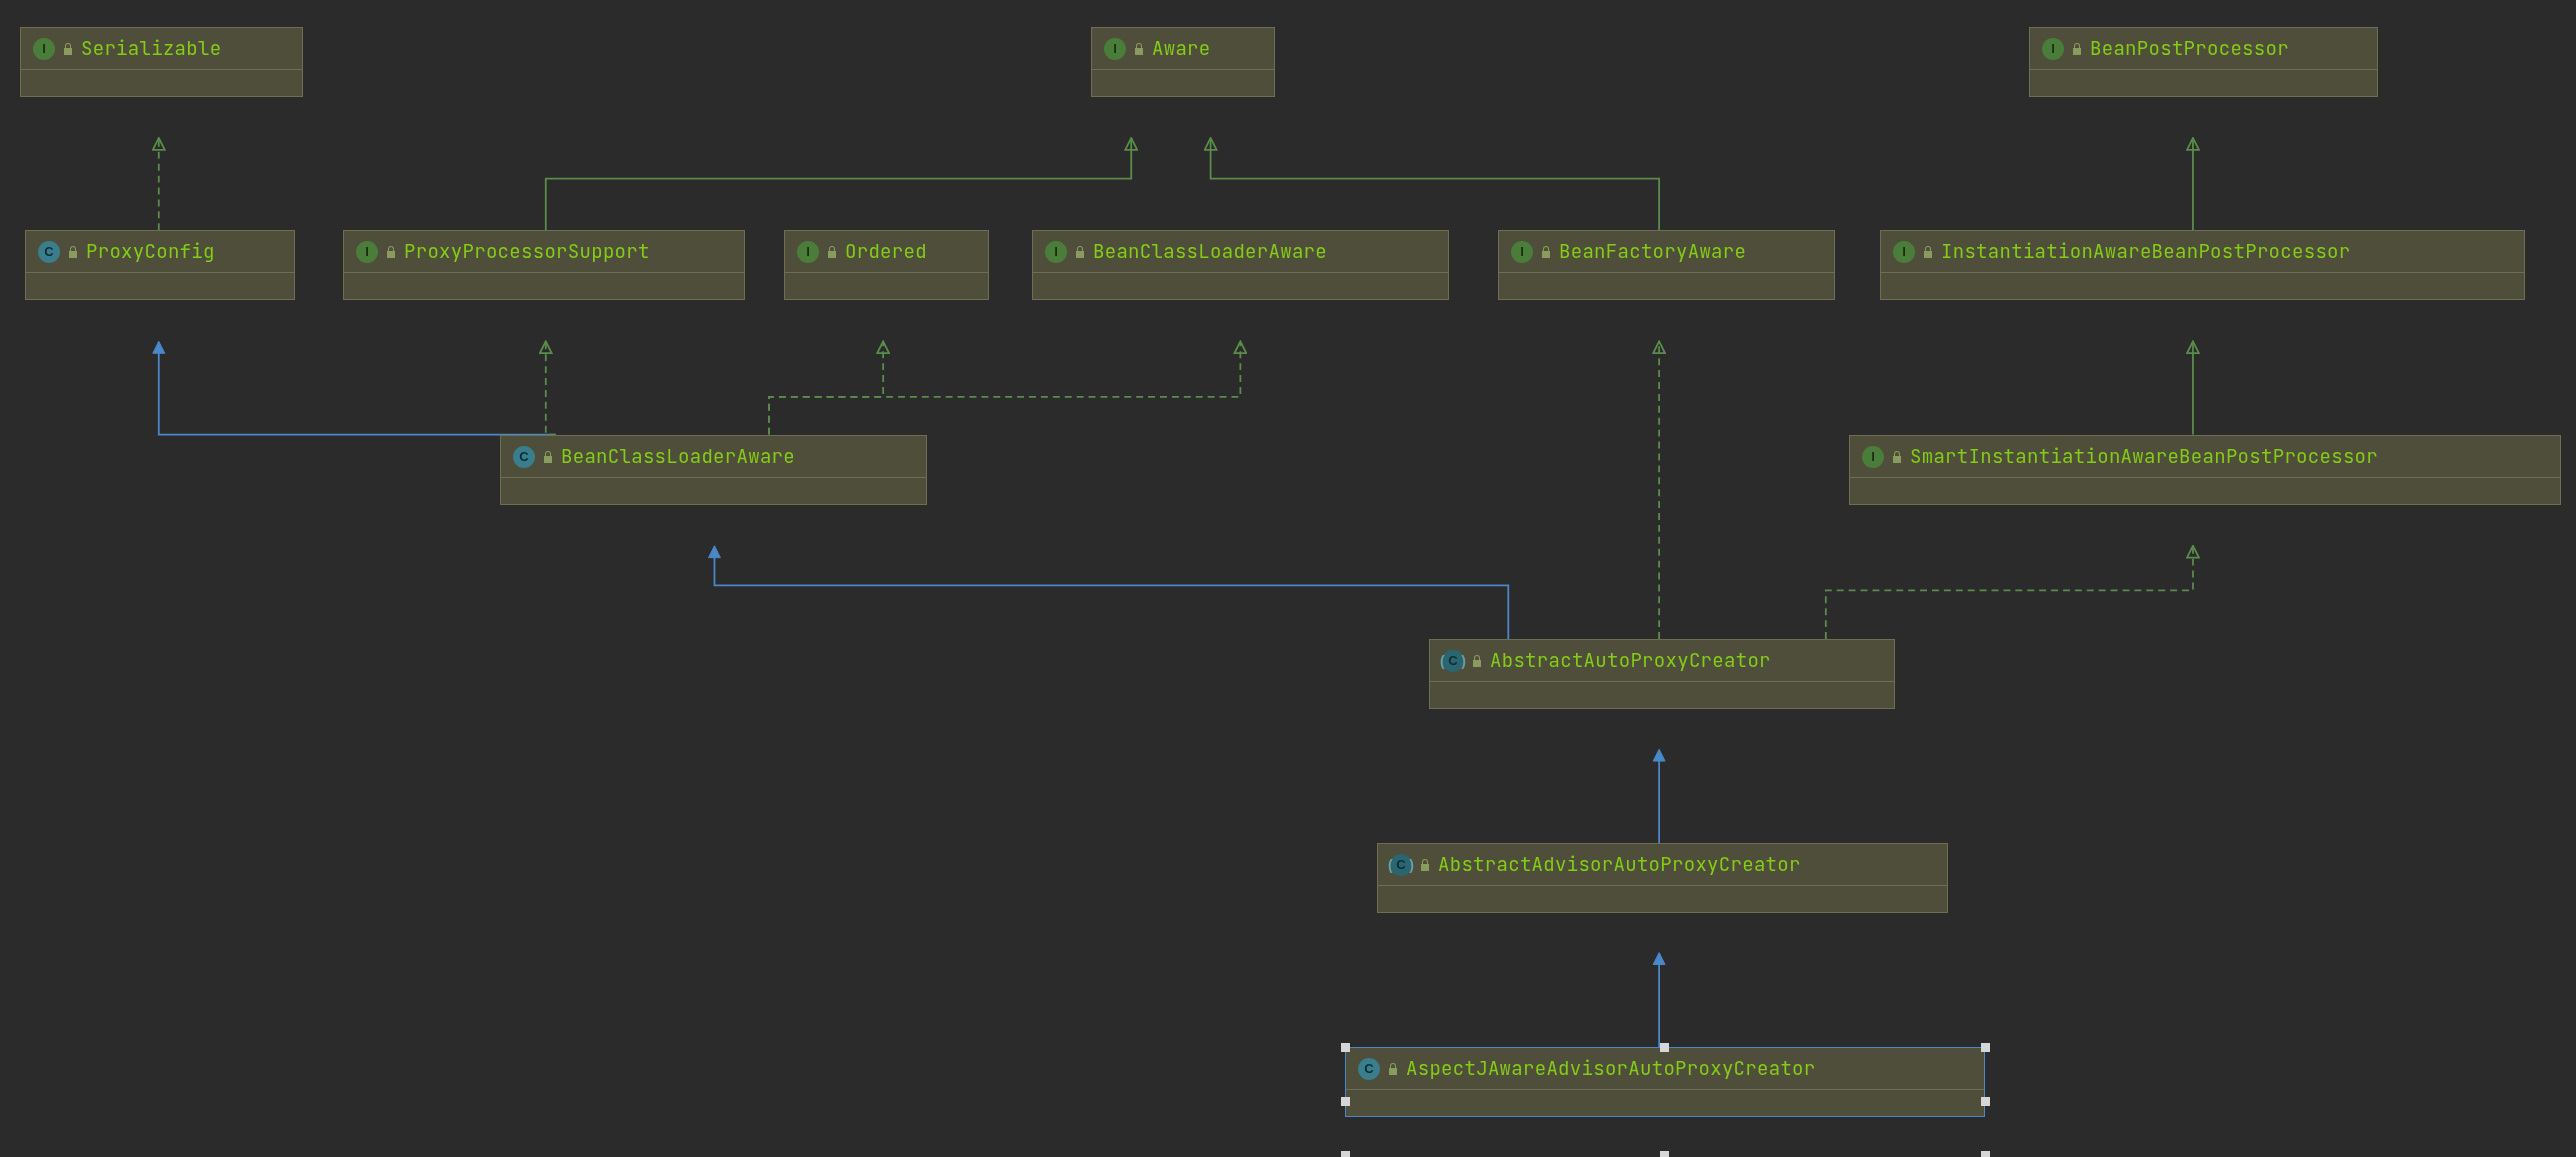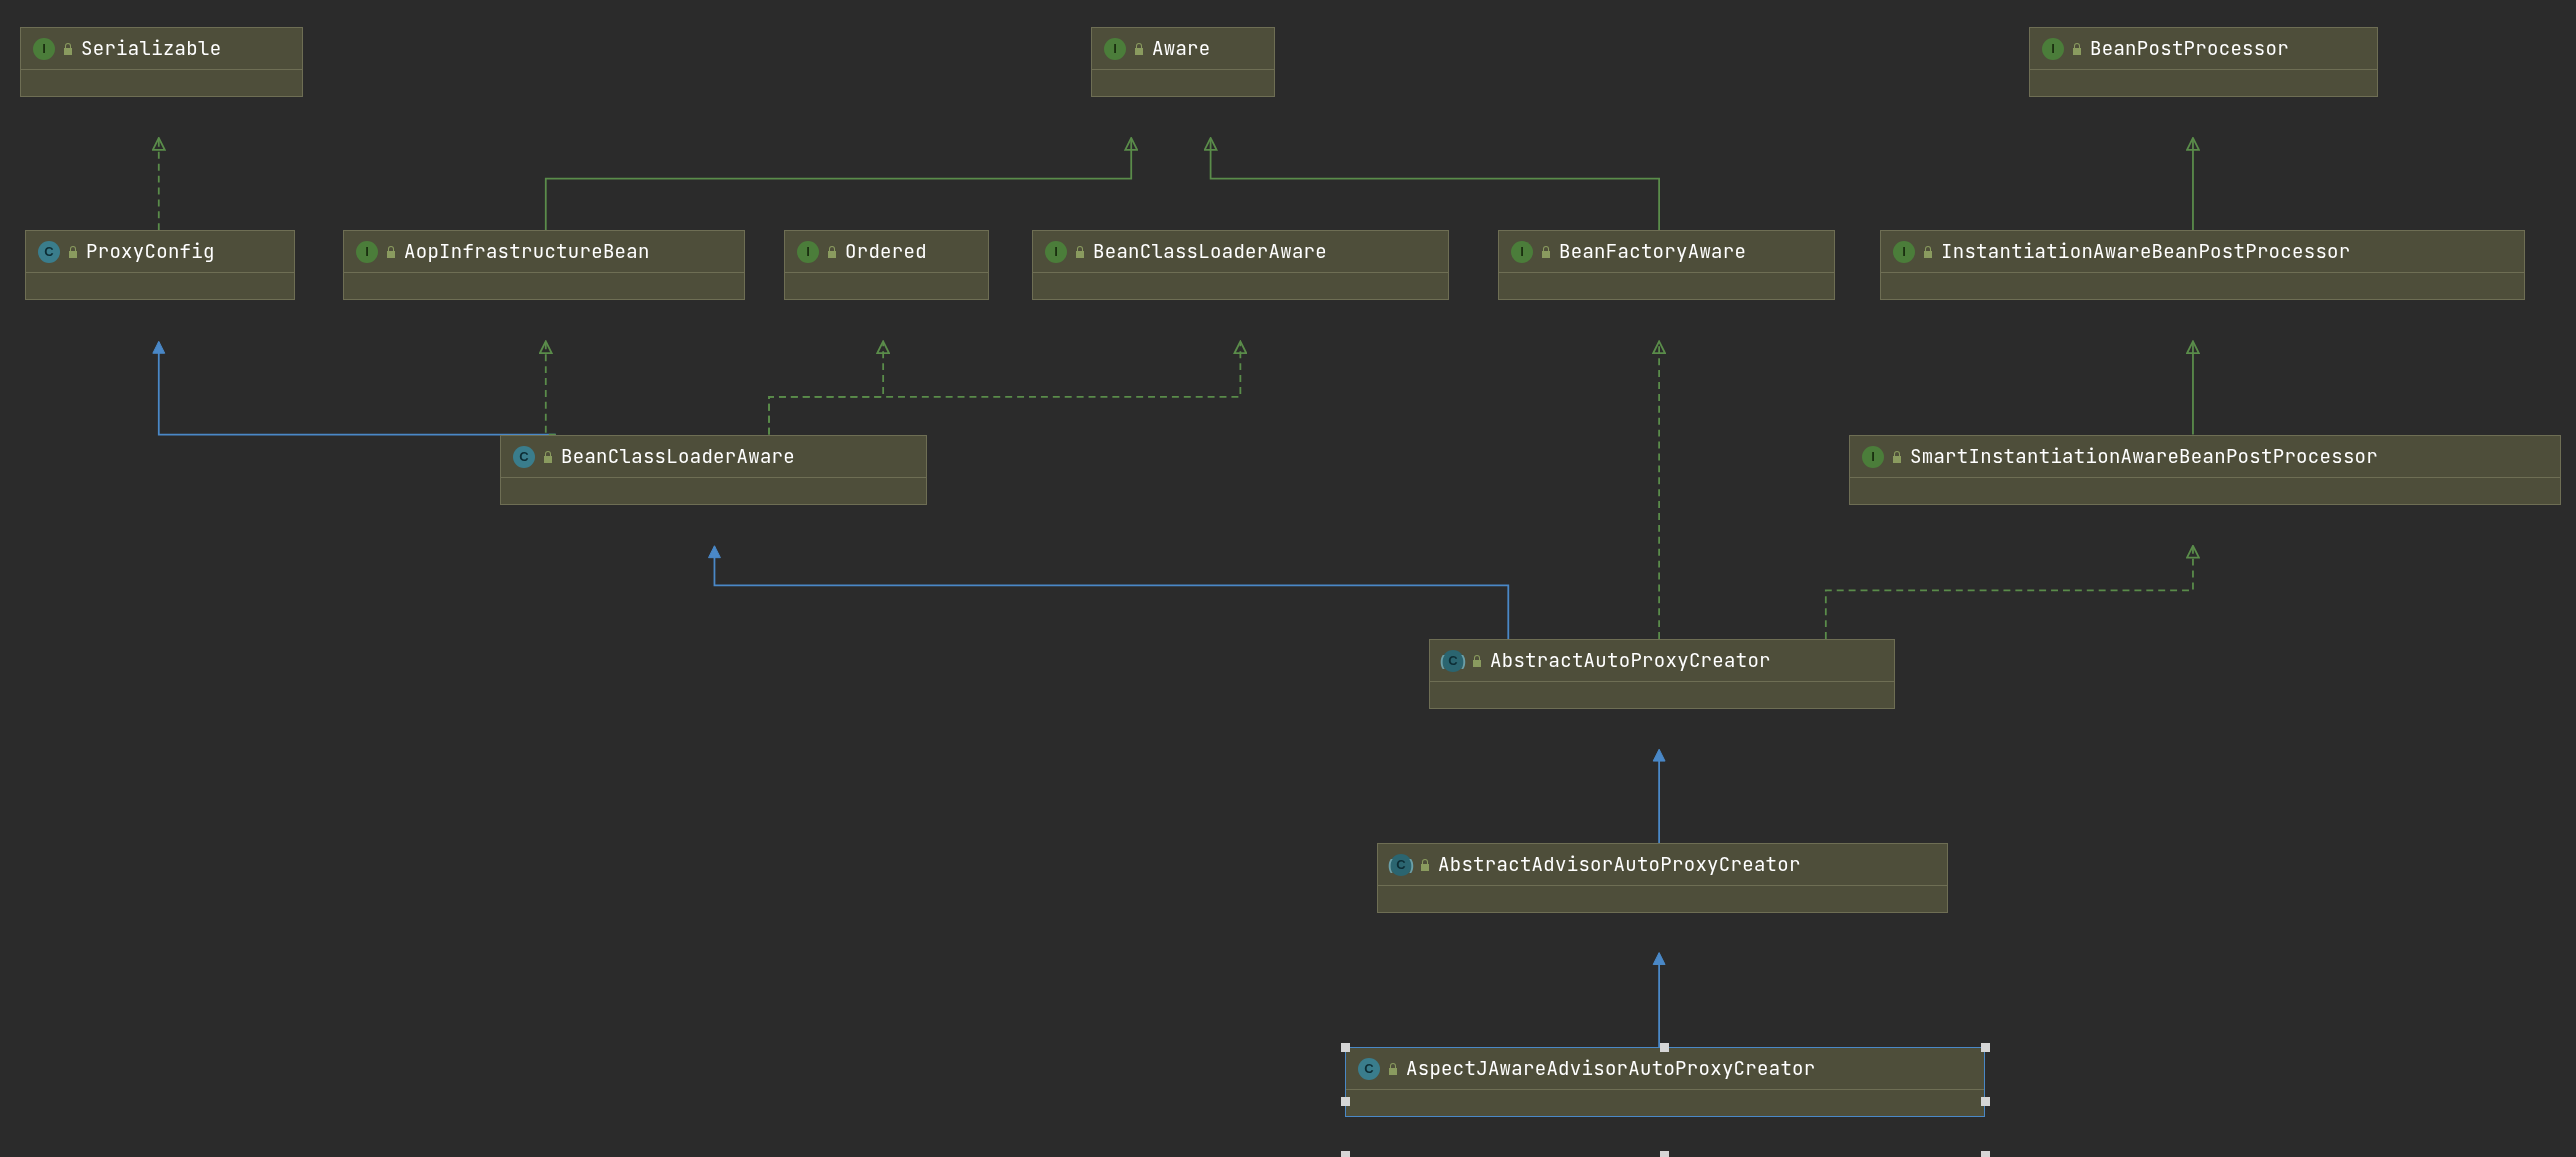--- a/index.html
+++ b/index.html
@@ -77,21 +77,21 @@
     right: -2px;
     color: #6a9fa8;
     font-size: 14px;
   }
   .lock-icon {
     width: 14px;
     height: 14px;
     flex-shrink: 0;
   }
   .node-name {
-    color: #ffffff;
+    color: #84cc16;
     font-size: 19px;
     letter-spacing: 0.3px;
     white-space: nowrap;
   }
   
   .handle {
     position: absolute;
     width: 9px;
     height: 9px;
     background: #d6d6d6;
@@ -184,21 +184,21 @@
     </div>
     <div class="node-body"></div>
   </div>
 
   <div class="node" style="left:343px; top:230px; width:402px;">
     <div class="node-header">
       <span class="type-icon interface">I</span>
       <svg class="lock-icon" viewBox="0 0 12 14">
           <path d="M3 6V4a3 3 0 016 0v2h1v7H2V6h1zm1 0h4V4a2 2 0 00-4 0v2z" fill="#8a9b5f"></path>
         </svg>
-      <span class="node-name">AopInfrastructureBean</span>
+      <span class="node-name">ProxyProcessorSupport</span>
     </div>
     <div class="node-body"></div>
   </div>
 
   <div class="node" style="left:784px; top:230px; width:205px;">
     <div class="node-header">
       <span class="type-icon interface">I</span>
       <svg class="lock-icon" viewBox="0 0 12 14">
           <path d="M3 6V4a3 3 0 016 0v2h1v7H2V6h1zm1 0h4V4a2 2 0 00-4 0v2z" fill="#8a9b5f"></path>
         </svg>

